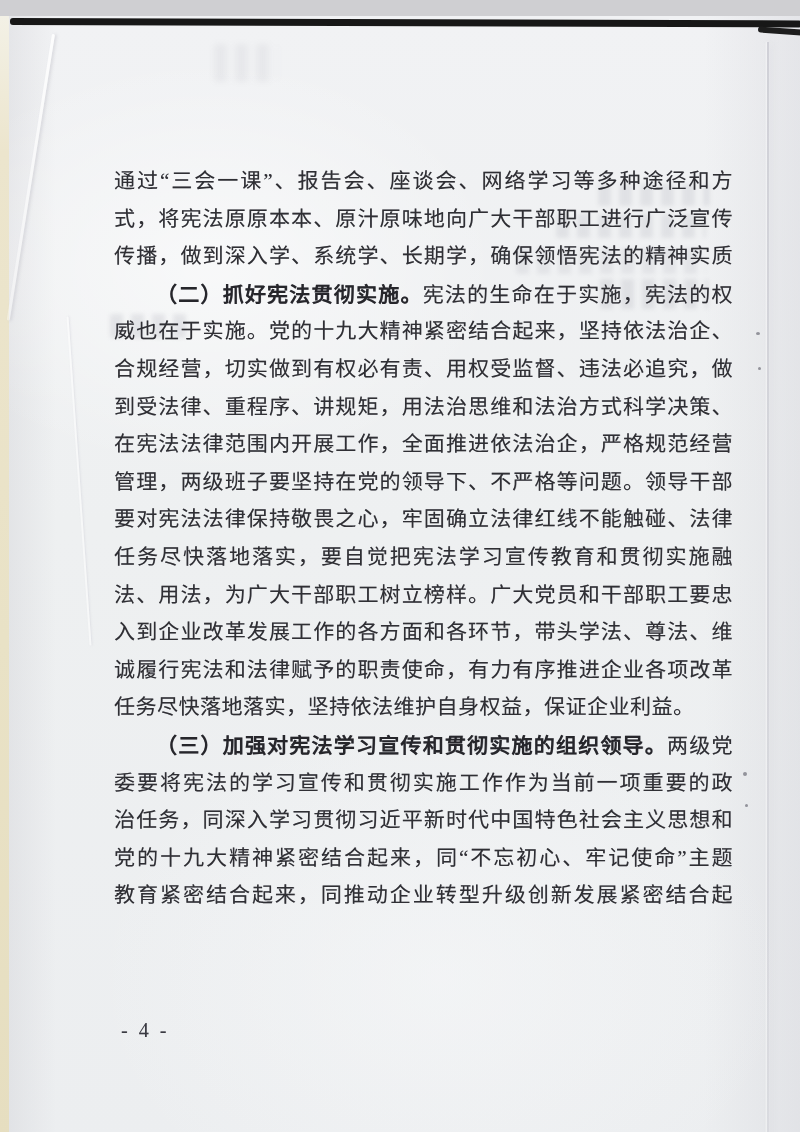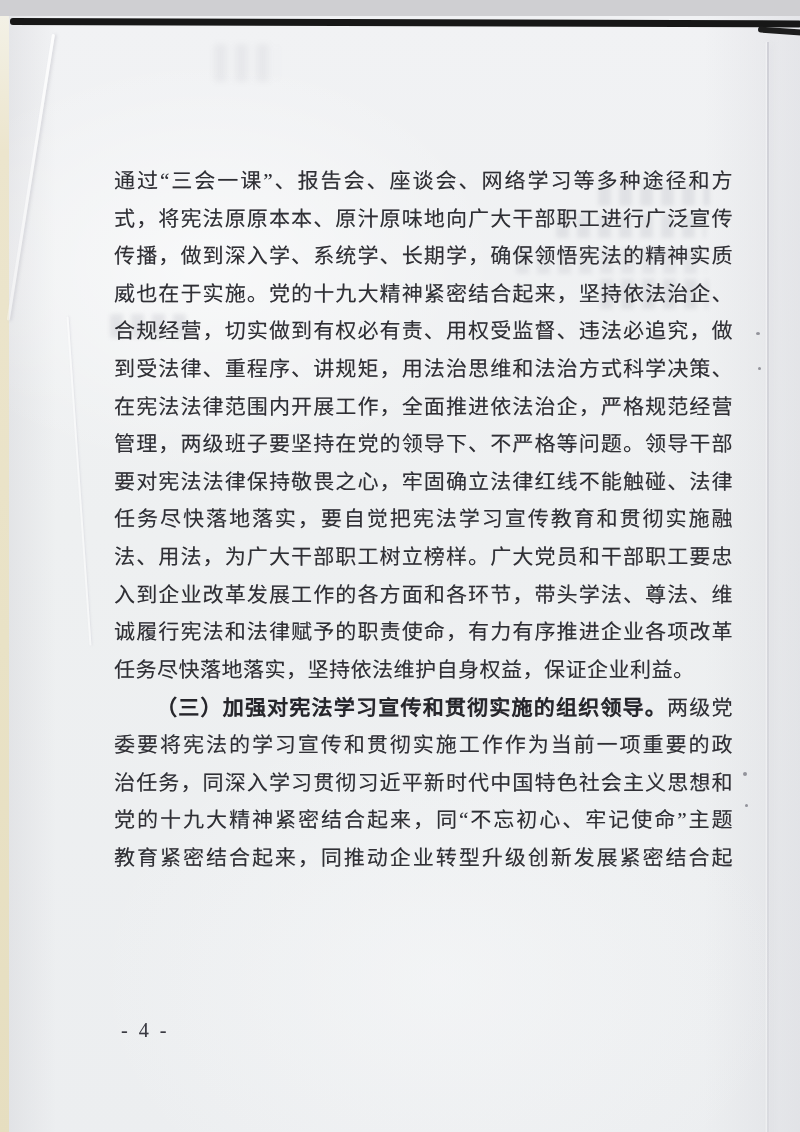--- a/index.html
+++ b/index.html
@@ -181,20 +181,21 @@
 
   <div class="speck s1"></div>
   <div class="speck s2"></div>
   <div class="speck s3"></div>
   <div class="speck s4"></div>
 
   <div class="text-block">
       <div class="line justify"><span class="seg">通过“三会一课”、报告会、座谈会、网络学习等多种途径和方</span></div>
       <div class="line justify"><span class="seg">式，将宪法原原本本、原汁原味地向广大干部职工进行广泛宣传</span></div>
       <div class="line justify"><span class="seg">传播，做到深入学、系统学、长期学，确保领悟宪法的精神实质</span></div>
+      <div class="line justify indent"><span class="seg bold">（二）抓好宪法贯彻实施。</span><span class="seg">宪法的生命在于实施，宪法的权</span></div>
       <div class="line justify"><span class="seg">威也在于实施。党的十九大精神紧密结合起来，坚持依法治企、</span></div>
       <div class="line justify"><span class="seg">合规经营，切实做到有权必有责、用权受监督、违法必追究，做</span></div>
       <div class="line justify"><span class="seg">到受法律、重程序、讲规矩，用法治思维和法治方式科学决策、</span></div>
       <div class="line justify"><span class="seg">在宪法法律范围内开展工作，全面推进依法治企，严格规范经营</span></div>
       <div class="line justify"><span class="seg">管理，两级班子要坚持在党的领导下、不严格等问题。领导干部</span></div>
       <div class="line justify"><span class="seg">要对宪法法律保持敬畏之心，牢固确立法律红线不能触碰、法律</span></div>
       <div class="line justify"><span class="seg">任务尽快落地落实，要自觉把宪法学习宣传教育和贯彻实施融</span></div>
       <div class="line justify"><span class="seg">法、用法，为广大干部职工树立榜样。广大党员和干部职工要忠</span></div>
       <div class="line justify"><span class="seg">入到企业改革发展工作的各方面和各环节，带头学法、尊法、维</span></div>
       <div class="line justify"><span class="seg">诚履行宪法和法律赋予的职责使命，有力有序推进企业各项改革</span></div>

